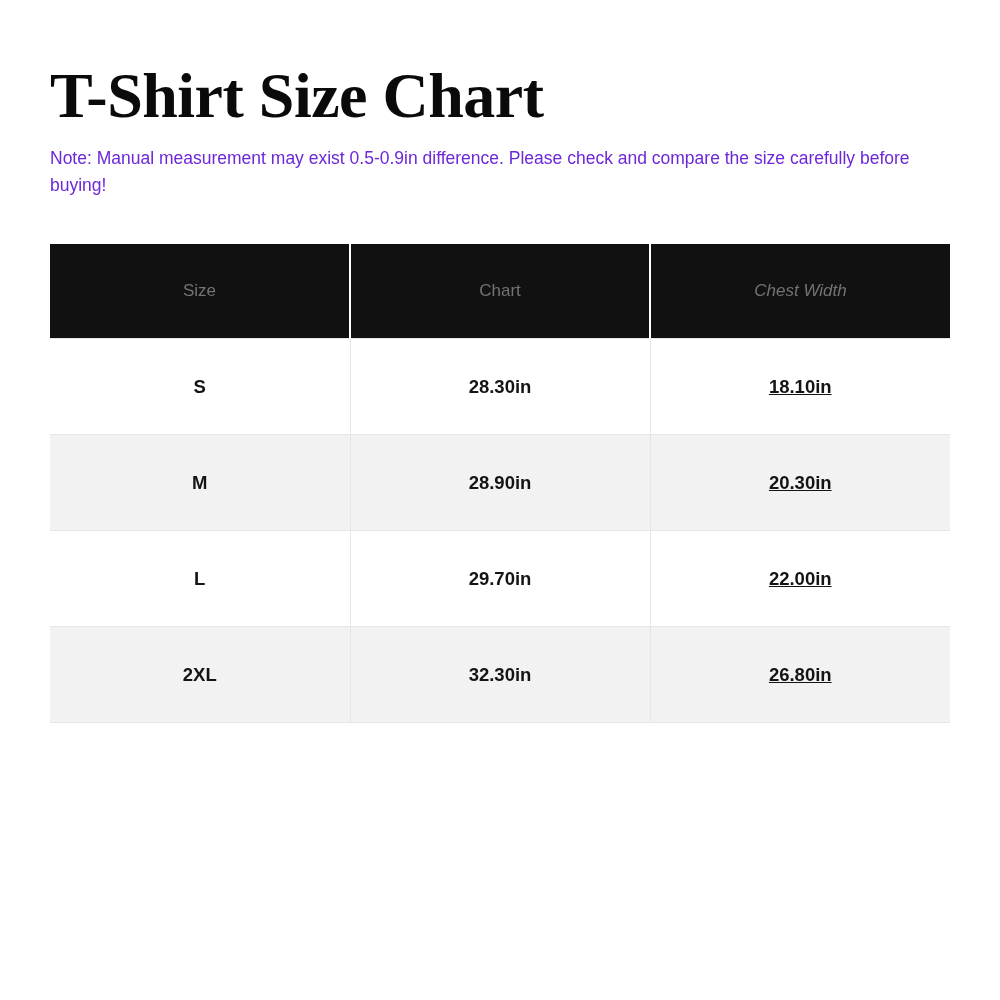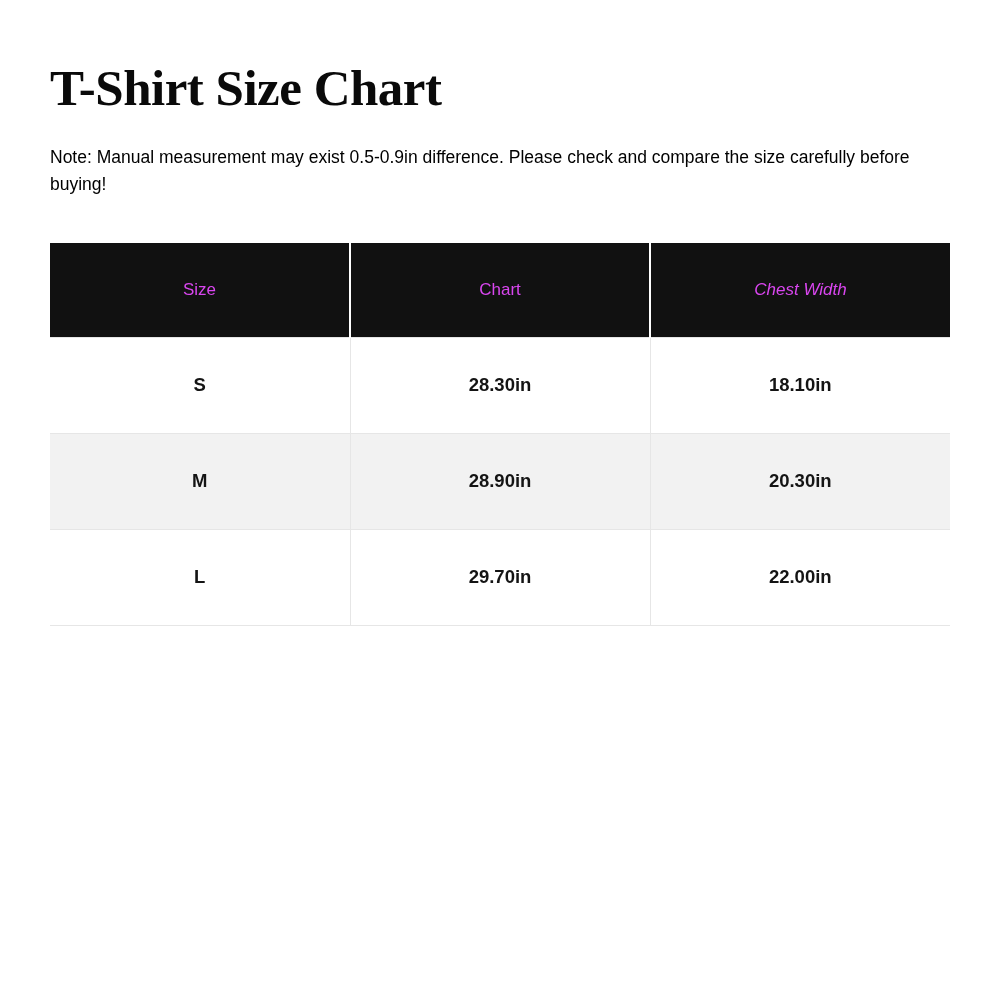--- a/index.html
+++ b/index.html
@@ -16,49 +16,49 @@
   }
   .page {
     box-sizing: border-box;
     width: 1000px;
     height: 1000px;
     padding: 62px 50px 0 50px;
   }
   .title {
     font-family: "Liberation Serif", serif;
     font-weight: bold;
-    font-size: 51px;
+    font-size: 64px;
     line-height: 1.05;
     letter-spacing: -0.5px;
     color: #0a0a0a;
-    margin: 0 0 28px 0;
+    margin: 0 0 16px 0;
   }
   .note {
     font-family: "Liberation Sans", sans-serif;
     font-size: 17.5px;
     line-height: 1.55;
-    color: #000000;
+    color: #6d28d9;
     margin: 0;
     max-width: 900px;
   }
   .table-wrap {
     margin-top: 45px;
   }
   table.size-chart {
     border-collapse: collapse;
     table-layout: fixed;
     width: 900px;
   }
   table.size-chart col.c1 { width: 300px; }
   table.size-chart col.c2 { width: 300px; }
   table.size-chart col.c3 { width: 300px; }
 
   table.size-chart thead th {
     background: #111111;
-    color: #d946ef;
+    color: #737373;
     font-size: 17px;
     font-weight: normal;
     height: 94px;
     text-align: center;
     vertical-align: middle;
     border-right: 2px solid #ffffff;
     padding: 0;
   }
   table.size-chart thead th:last-child {
     border-right: none;
@@ -70,20 +70,21 @@
     vertical-align: middle;
     font-size: 18.5px;
     font-weight: bold;
     color: #141414;
     border-bottom: 1px solid #e6e6e6;
     border-right: 1px solid #e6e6e6;
     padding: 0;
   }
   table.size-chart tbody td:last-child {
     border-right: none;
+    text-decoration: underline;
   }
   table.size-chart tbody tr:nth-child(odd) td {
     background: #ffffff;
   }
   table.size-chart tbody tr:nth-child(even) td {
     background: #f2f2f2;
   }
   table.size-chart tbody tr:first-child td {
     border-top: 1px solid #e6e6e6;
   }
@@ -120,17 +121,22 @@
         <tr>
           <td>M</td>
           <td>28.90in</td>
           <td>20.30in</td>
         </tr>
         <tr>
           <td>L</td>
           <td>29.70in</td>
           <td>22.00in</td>
         </tr>
+        <tr>
+          <td>2XL</td>
+          <td>32.30in</td>
+          <td>26.80in</td>
+        </tr>
       </tbody>
     </table>
   </div>
 
 </div>
 
 </body></html>

